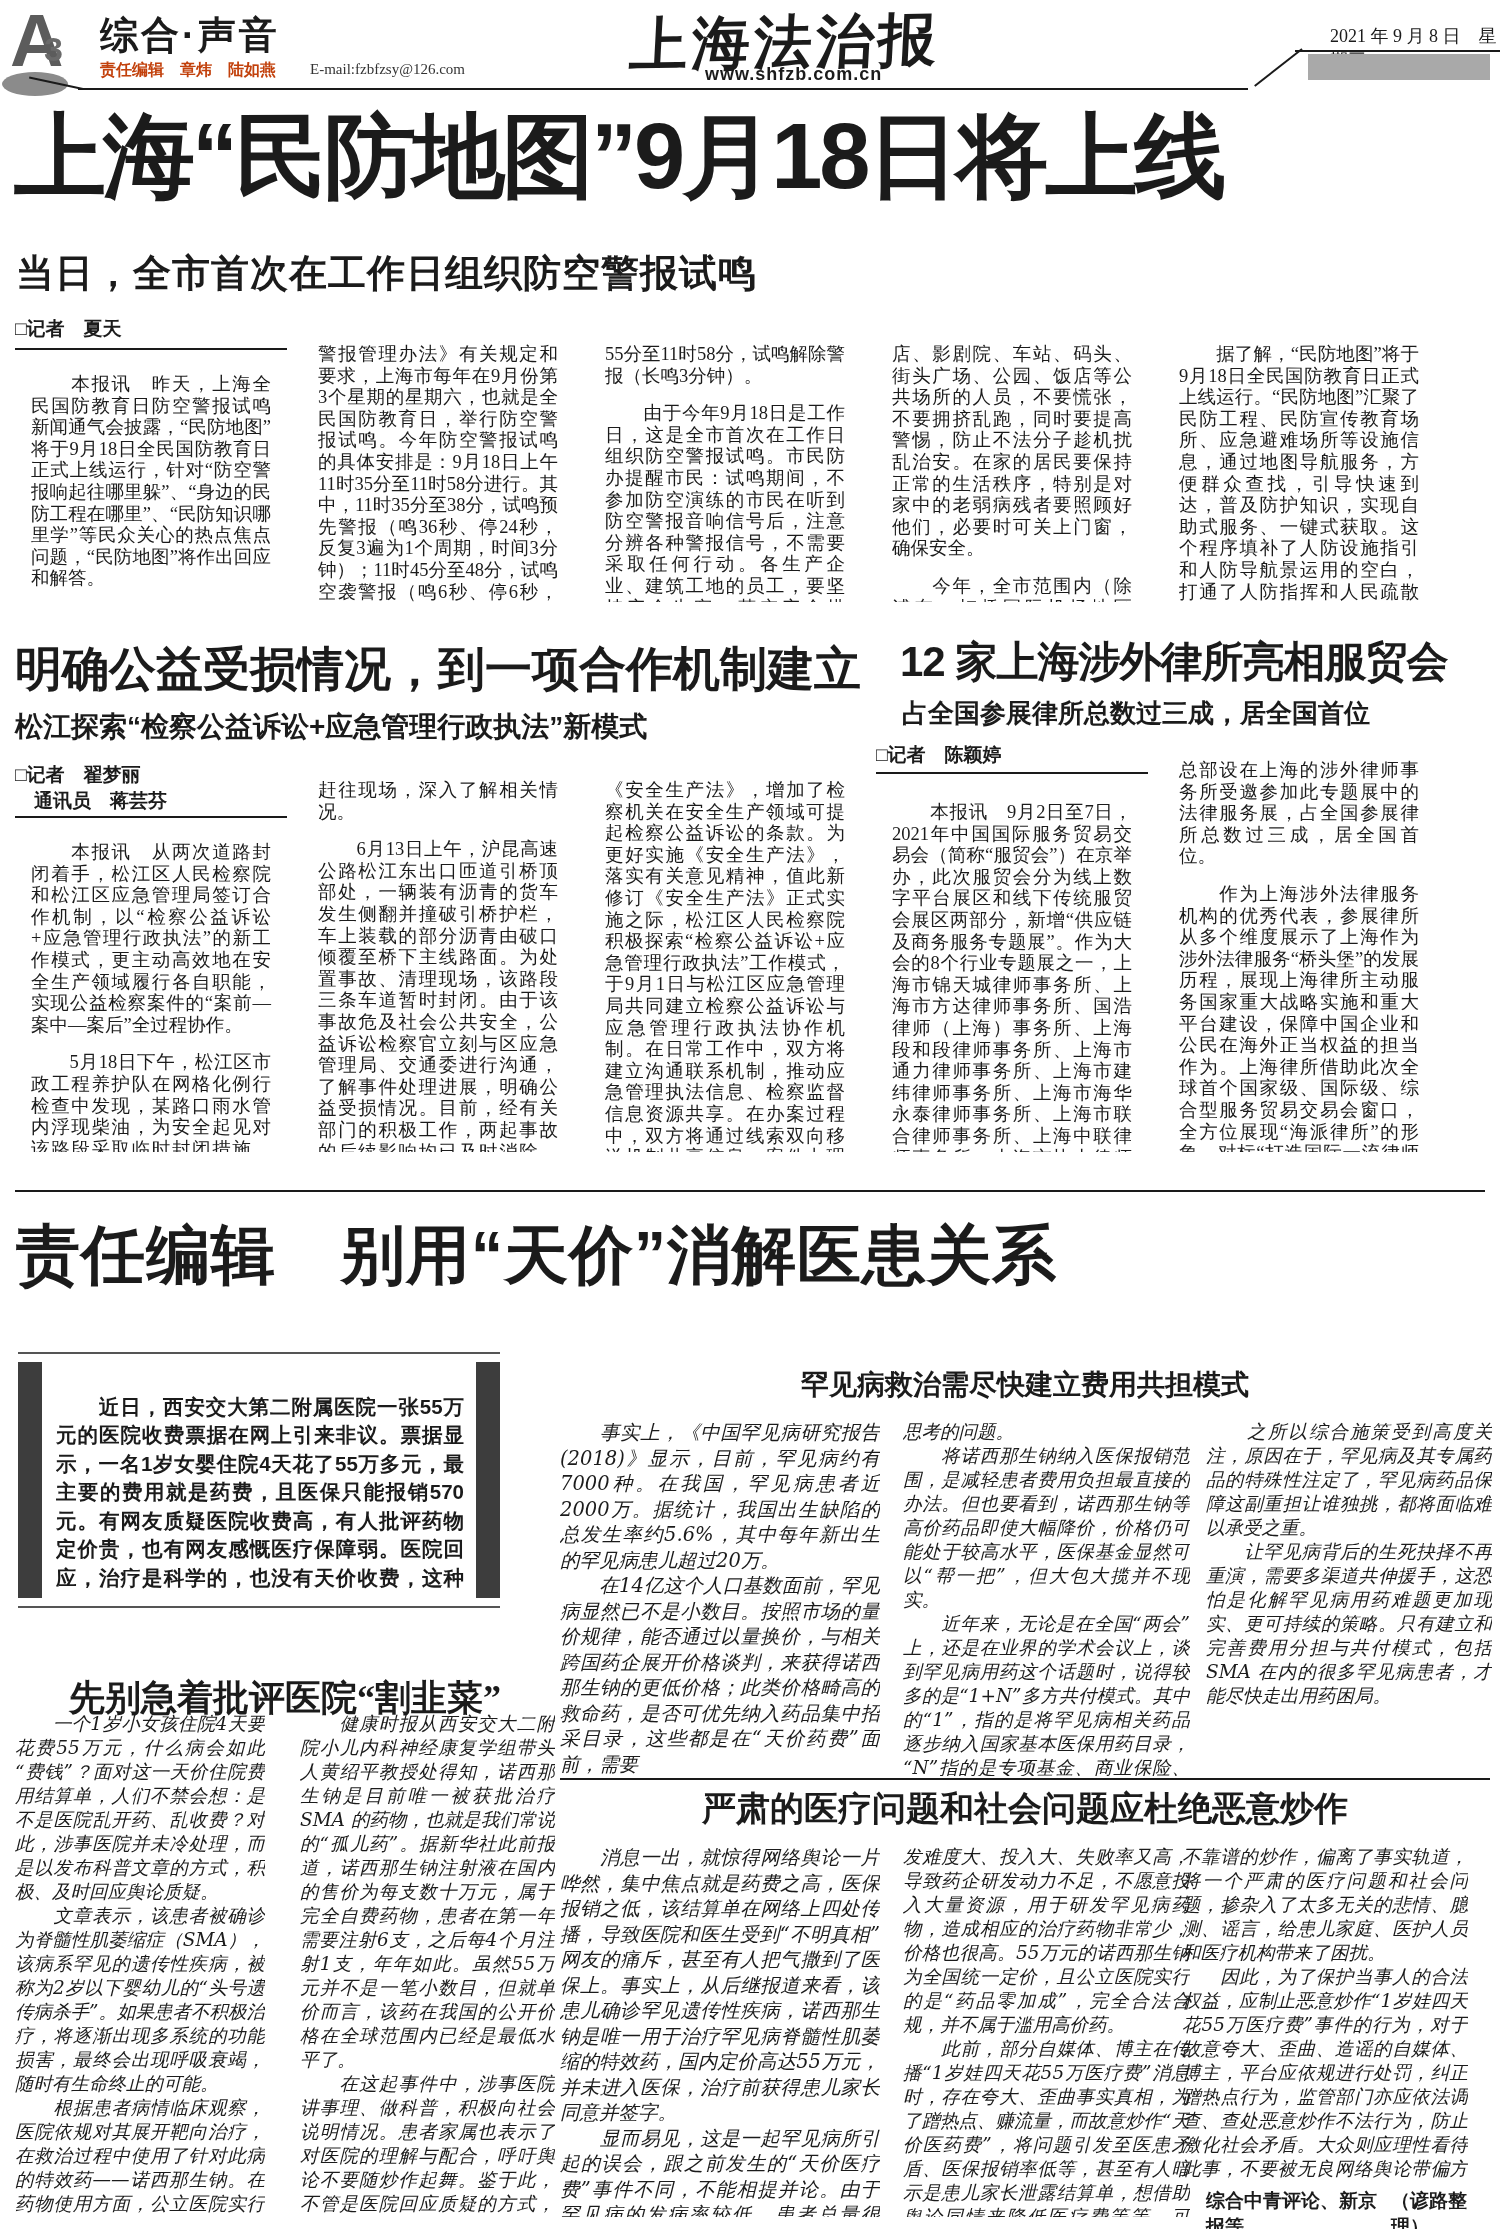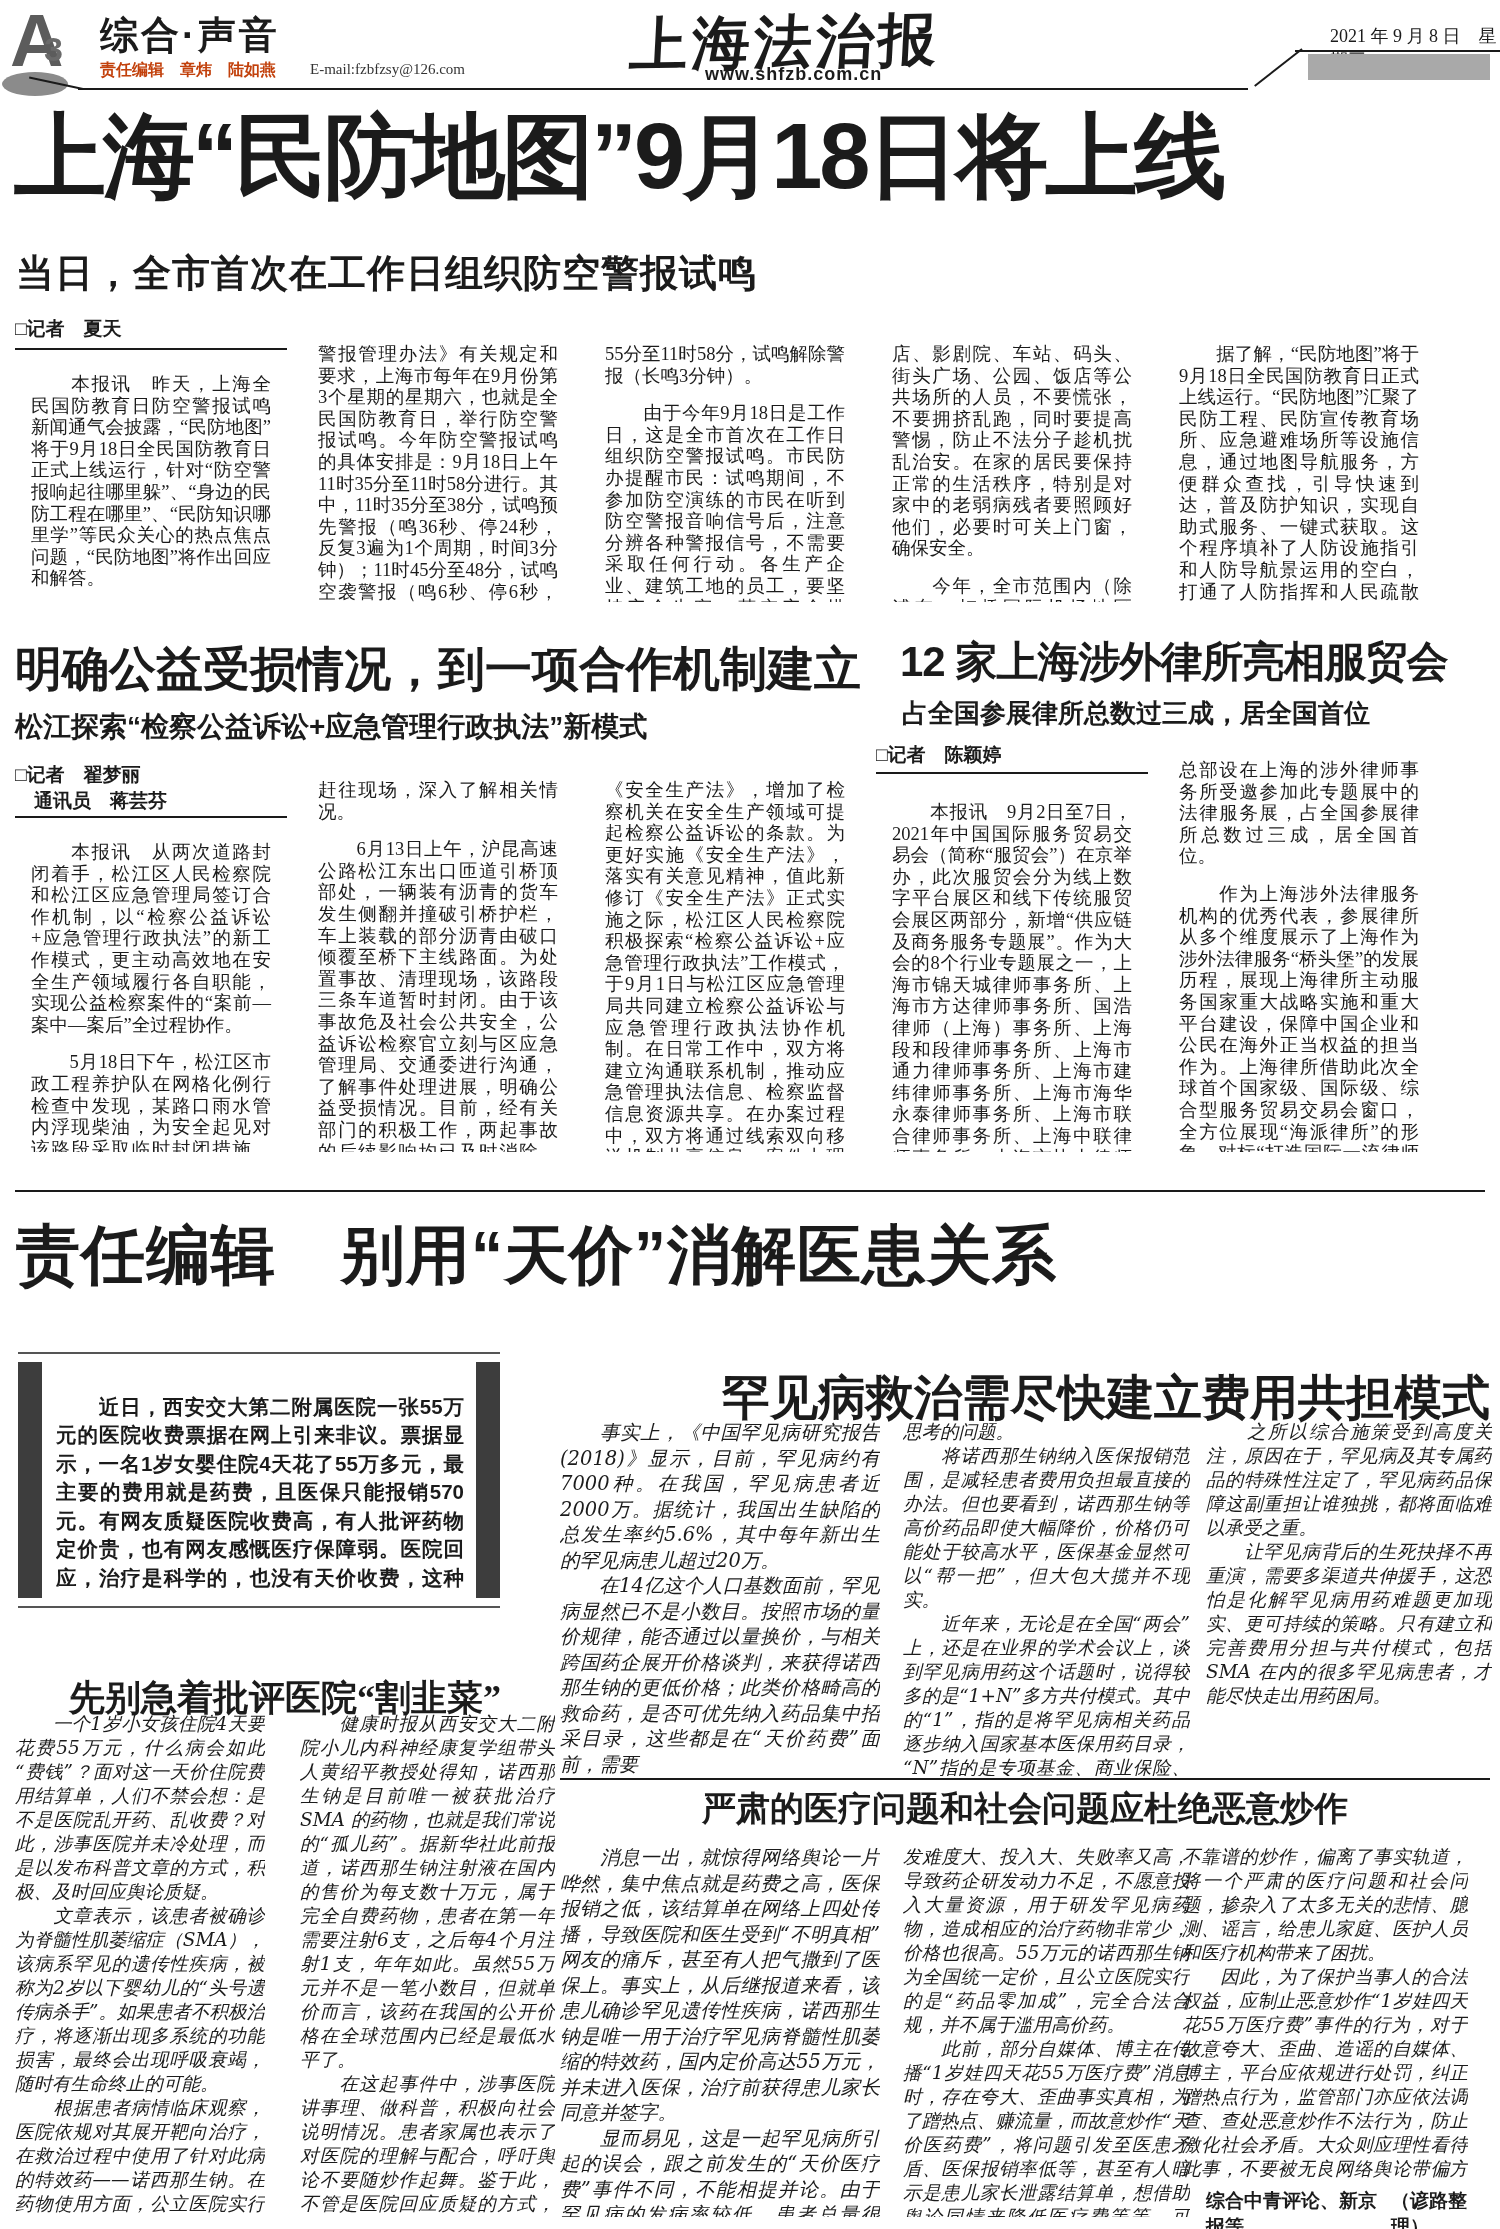--- a/index.html
+++ b/index.html
@@ -64,21 +64,21 @@
   #box-bar-left{left:18px;top:1362px;width:24px;height:236px;background:#3d3d3d;}
   #box-bar-right{left:476px;top:1362px;width:24px;height:236px;background:#3d3d3d;}
   #box-text{left:56px;top:1372px;width:408px;height:222px;font-size:20.5px;line-height:28.5px;font-weight:bold;text-align:justify;overflow:hidden;}
   
   #left-title{left:15px;top:1674px;width:540px;text-align:center;font-size:36px;font-weight:bold;}
   .kaicol{font-size:18.5px;line-height:24px;text-align:justify;overflow:hidden;}
   .kaicol p{margin:0;}
   #la-c1{left:15px;top:1712px;width:250px;height:504px;}
   #la-c2{left:300px;top:1712px;width:255px;height:504px;}
   
-  #ma-title{left:560px;top:1366px;width:930px;text-align:right;font-size:48px;font-weight:bold;}
+  #ma-title{left:560px;top:1366px;width:930px;text-align:center;font-size:28px;font-weight:bold;}
   #ma-c1{left:560px;top:1420px;width:320px;height:356px;font-size:19.5px;line-height:25.5px;}
   #ma-c2{left:903px;top:1420px;width:287px;height:356px;}
   #ma-c3{left:1206px;top:1420px;width:286px;height:356px;}
   #sep-rule{left:560px;top:1778px;width:930px;height:1.5px;}
   
   #ba-title{left:560px;top:1786px;width:930px;text-align:center;font-size:34px;font-weight:bold;}
   #ba-c1{left:560px;top:1845px;width:320px;height:372px;font-size:19.5px;line-height:25.5px;}
   #ba-c2{left:903px;top:1845px;width:287px;height:372px;}
   #ba-c3{left:1182px;top:1845px;width:286px;height:338px;}
   #ba-attribution{left:1206px;top:2188px;width:286px;display:flex;justify-content:space-between;font-size:19px;font-weight:bold;}

